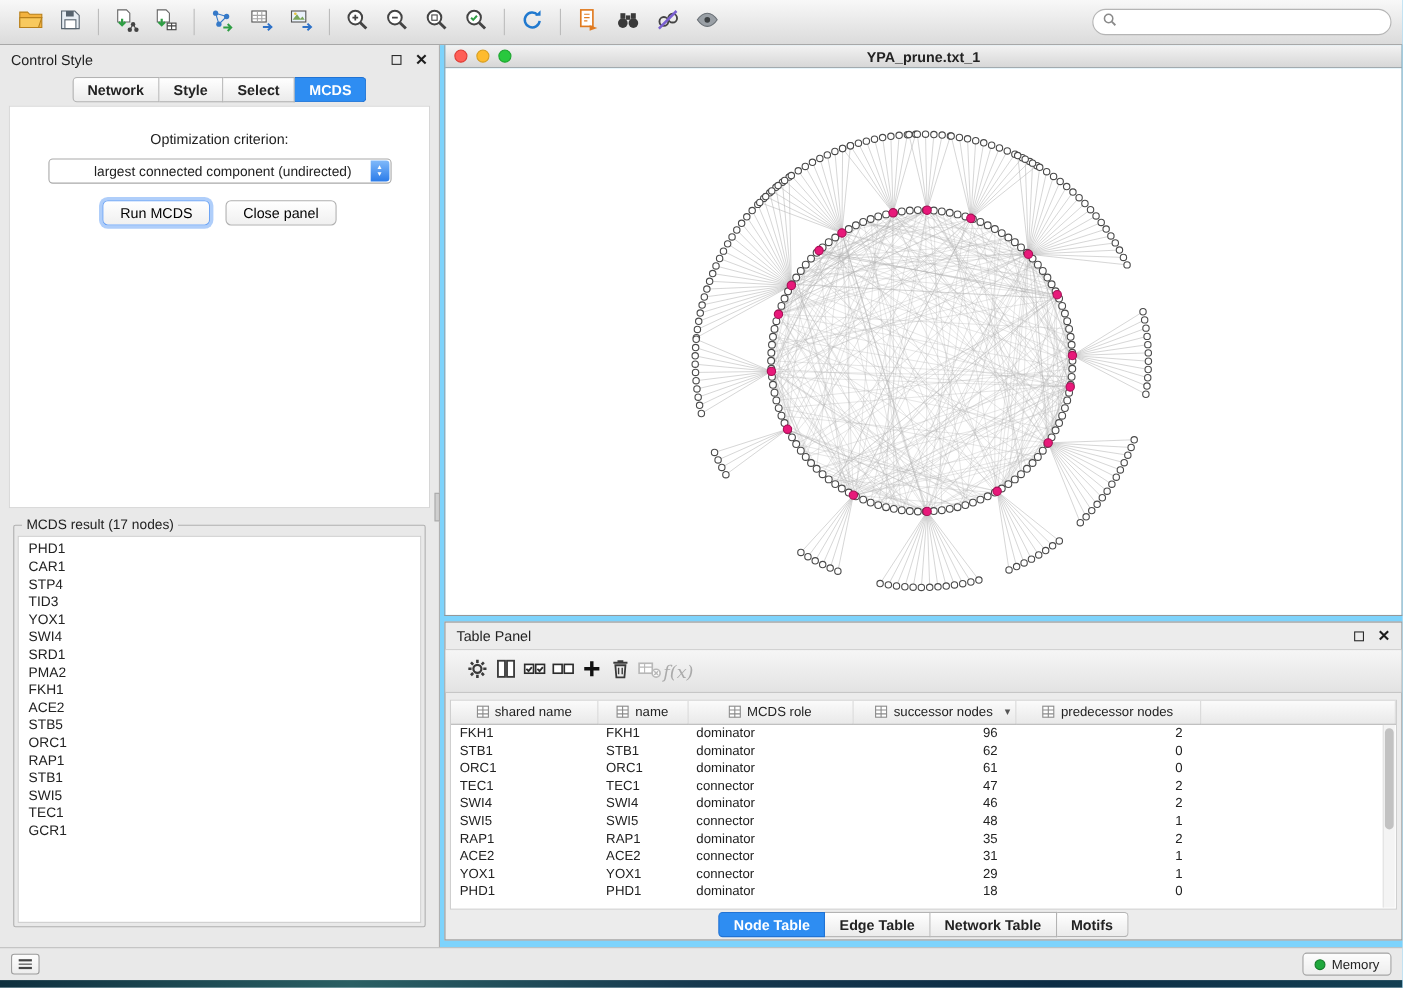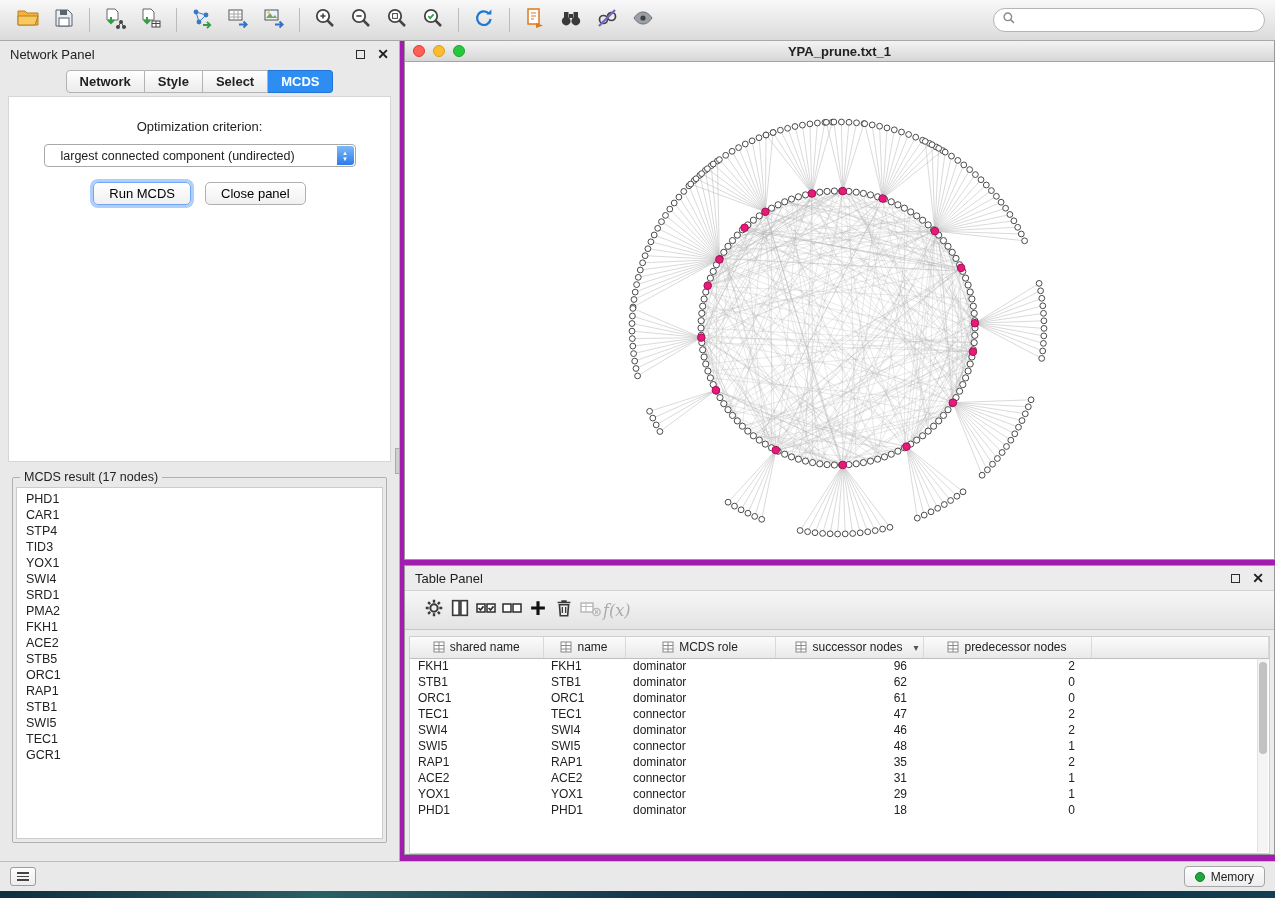--- a/index.html
+++ b/index.html
@@ -29,43 +29,43 @@
   .cp-tabs { display:flex; justify-content:center; margin:3px 0 0; }
   .seg-tab { font-size:13px; padding:3px 13px; background:linear-gradient(#ffffff,#ebebeb);
              border:1px solid #b3b3b3; border-left:none; color:#222; cursor:default;font-weight:bold; }
   .seg-tab:first-child { border-left:1px solid #b3b3b3; border-radius:4px 0 0 4px; }
   .seg-tab:last-child { border-radius:0 4px 4px 0; }
   .seg-tab.active { background:#2e8df2; border-color:#2173d4; color:#fff; }
 
   .cp-body { height:366px; background:#ffffff; border:1px solid #d6d6d6; margin:3px 8px 0; }
   .opt-label { text-align:center; font-size:13px; margin-top:22px; }
   .select { width:312px; margin:10px auto 0; height:23px; background:#fff; border:1px solid #a9a9a9;
-            border-radius:4px; display:flex; align-items:center; font-size:12.5px; padding-left:16px;
-            position:relative; }
+            border-radius:4px; display:flex; align-items:center; font-size:12.5px; padding-left:6px;
+            position:relative;justify-content:center; }
   .select .stepper { position:absolute; right:1px; top:1px; bottom:1px; width:17px;
             background:linear-gradient(#7fb9fa,#2b7ce9); border-radius:0 3px 3px 0; color:#fff;
             display:flex; flex-direction:column; align-items:center; justify-content:center;
             font-size:6px; line-height:6px; }
   .btn-row { display:flex; justify-content:center; gap:14px; margin-top:15px; }
   .btn { height:23px; padding:0 15px; background:linear-gradient(#ffffff,#f0f0f0); border:1px solid #b0b0b0;
          border-radius:5px; font-size:13px; font-family:inherit; }
   .btn.default { box-shadow:0 0 0 3px rgba(110,165,245,.55); border-color:#6ea5f5; }
 
   .result-group { margin:8px 12px 18px; border:1px solid #b0b0b0; border-radius:2px; flex:1;
                   display:flex; flex-direction:column; padding:3px; }
   .result-group legend { font-size:12.5px; padding:0 4px; margin-left:4px; }
   .result-list { flex:1; background:#fff; border:1px solid #cccccc; overflow:hidden; padding:3px 0;
                  font-size:12.5px; }
   .result-item { padding:0 9px; height:16px; line-height:16px; }
 
   .split-handle { position:absolute; right:-1px; top:407px; width:5px; height:26px; background:#cfcfcf;
                   border:1px solid #aaa; }
 
   
-  .right { flex:1; display:flex; flex-direction:column; background:#a21caf; padding-left:4px; }
+  .right { flex:1; display:flex; flex-direction:column; background:#7dd3fc; padding-left:4px; }
   .network-panel { height:519px; display:flex; flex-direction:column; border:1px solid #979797; border-top:none; }
   .net-titlebar { height:21px; background:linear-gradient(#f3f3f3,#d7d7d7); border-bottom:1px solid #a6a6a6;
                   display:flex; align-items:center; padding:0 8px; position:relative; flex:0 0 auto; }
   .traffic { display:flex; gap:8px; z-index:2; }
   .light { width:12px; height:12px; border-radius:50%; }
   .light.red { background:#ff5f57; border:1px solid #dd3c35; }
   .light.yellow { background:#febb2e; border:1px solid #d79f21; }
   .light.green { background:#28c83e; border:1px solid #1da52f; }
   .net-title { position:absolute; left:0; right:0; text-align:center; font-size:13px; font-weight:bold; }
   .net-canvas { flex:1; background:#ffffff; position:relative; overflow:hidden; }
@@ -246,21 +246,21 @@
           <path d="M15 15l5.5 5.5" stroke="#8a8a8a" stroke-width="2.8"></path>
         </svg></span>
     <input type="text" placeholder="" style="">
   </div>
 </div>
 
 <div class="main">
 
   <div class="control-panel">
     <div class="cp-header">
-      <span>Network Panel</span>
+      <span>Control Style</span>
       <span class="win-controls">
         <span class="float-icon"></span>
         <span class="close-glyph">✕</span>
       </span>
     </div>
     <div class="cp-tabs">
       <span class="seg-tab">Network</span>
       <span class="seg-tab">Style</span>
       <span class="seg-tab">Select</span>
       <span class="seg-tab active">MCDS</span>
@@ -1289,20 +1289,26 @@
                 <td class="num">0</td>
                 <td></td>
               </tr>
             </tbody>
         </table>
         <div class="v-scrollbar">
           <div class="v-thumb"></div>
         </div>
       </div>
 
+      <div class="tp-tabs">
+        <span class="seg-tab active">Node Table</span>
+        <span class="seg-tab">Edge Table</span>
+        <span class="seg-tab">Network Table</span>
+        <span class="seg-tab">Motifs</span>
+      </div>
     </div>
   </div>
 </div>
 
 <div class="status-bar">
   <span class="menu-btn">
       <i></i>
       <i></i>
       <i></i>
     </span>

